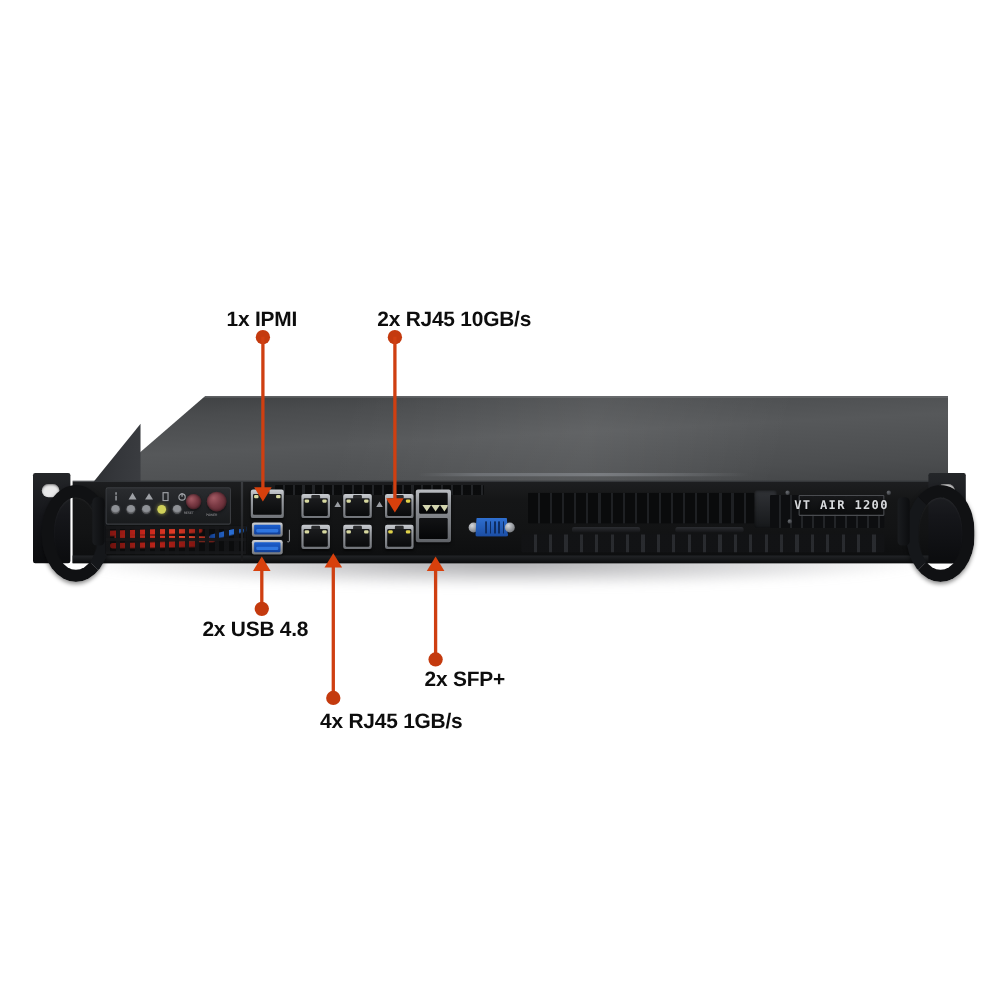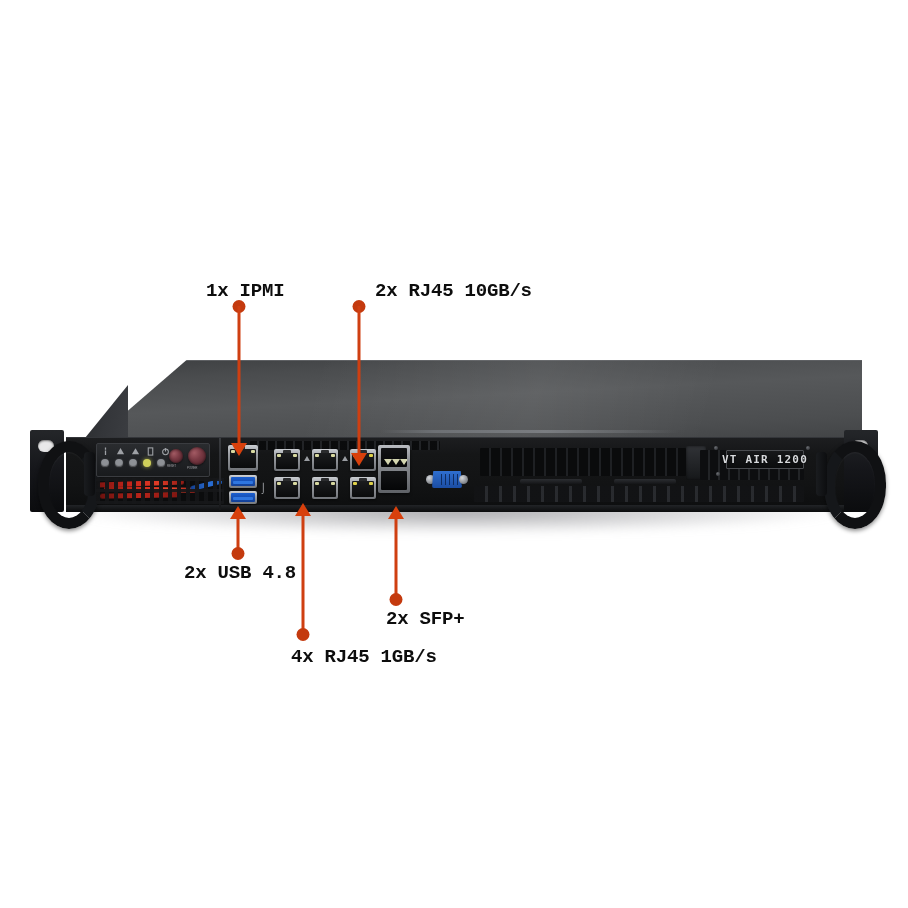--- a/index.html
+++ b/index.html
@@ -8,21 +8,21 @@
     background:#ffffff;
     font-family:"Liberation Sans", sans-serif;
     overflow:hidden;
     position:relative;
   }
   #stage{position:absolute;left:0;top:0;width:908px;height:908px;}
 
   
   .callout-label{
     position:absolute;
-    font-family:Liberation Mono, monospace;
+    font-family:Liberation Sans, sans-serif;
     font-weight:bold;
     font-size:19px;
     color:#0d0d0d;
     letter-spacing:-0.2px;
     white-space:nowrap;
   }
   
   .leader{position:absolute;}
   .leader .stem{
     position:absolute;left:50%;transform:translateX(-50%);
@@ -452,21 +452,21 @@
     </div>
   </div>
 
   <div class="callout-label" style="left:206px;top:280px;">1x IPMI</div>
   <div class="leader down" style="left:232px;top:300px;width:14px;height:158px;">
     <span class="dot" style="top:0;"></span>
     <span class="stem" style="top:6px;height:139px;"></span>
     <span class="head" style="top:143px;"></span>
   </div>
 
-  <div class="callout-label" style="left:343px;top:280px;margin-left:32px;">2x RJ45 10GB/s</div>
+  <div class="callout-label" style="left:343px;top:280px;">2x RJ45 10GB/s</div>
   <div class="leader down" style="left:352px;top:300px;width:14px;height:168px;">
     <span class="dot" style="top:0;"></span>
     <span class="stem" style="top:6px;height:149px;"></span>
     <span class="head" style="top:153px;"></span>
   </div>
 
   <div class="callout-label" style="left:184px;top:562px;">2x USB 4.8</div>
   <div class="leader up" style="left:231px;top:506px;width:14px;height:56px;">
     <span class="head" style="top:0;"></span>
     <span class="stem" style="top:12px;height:32px;"></span>

